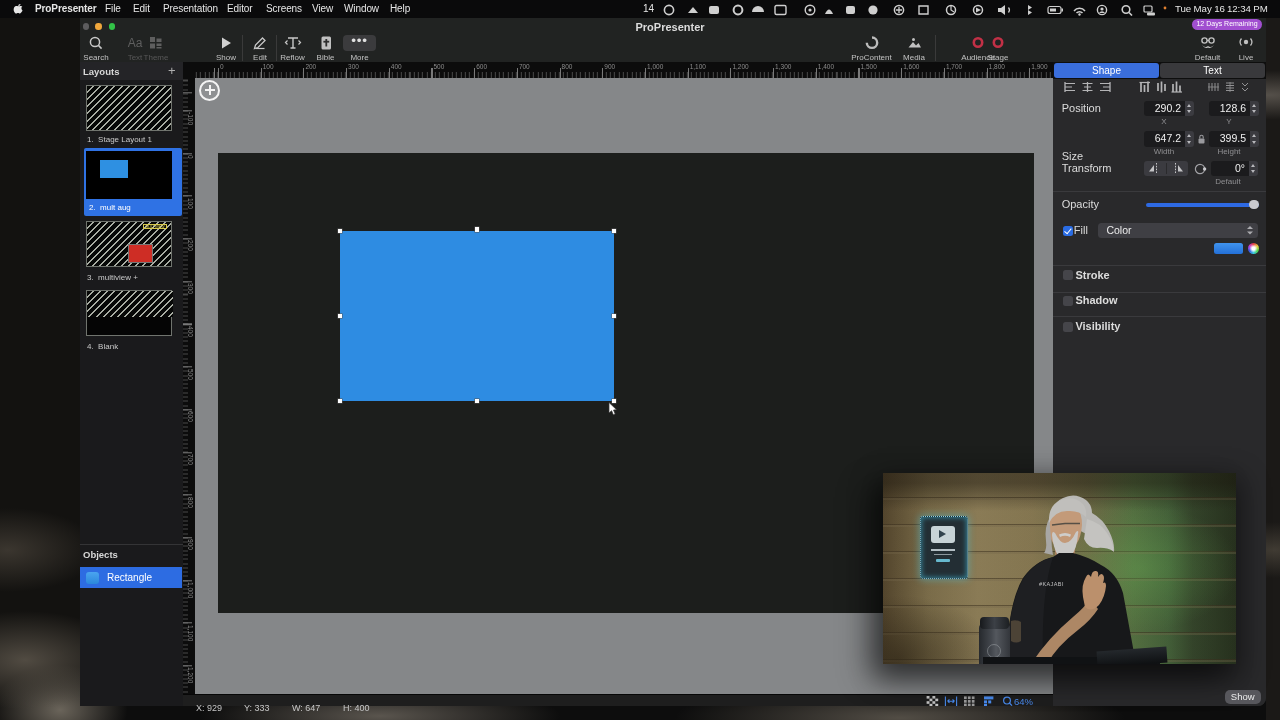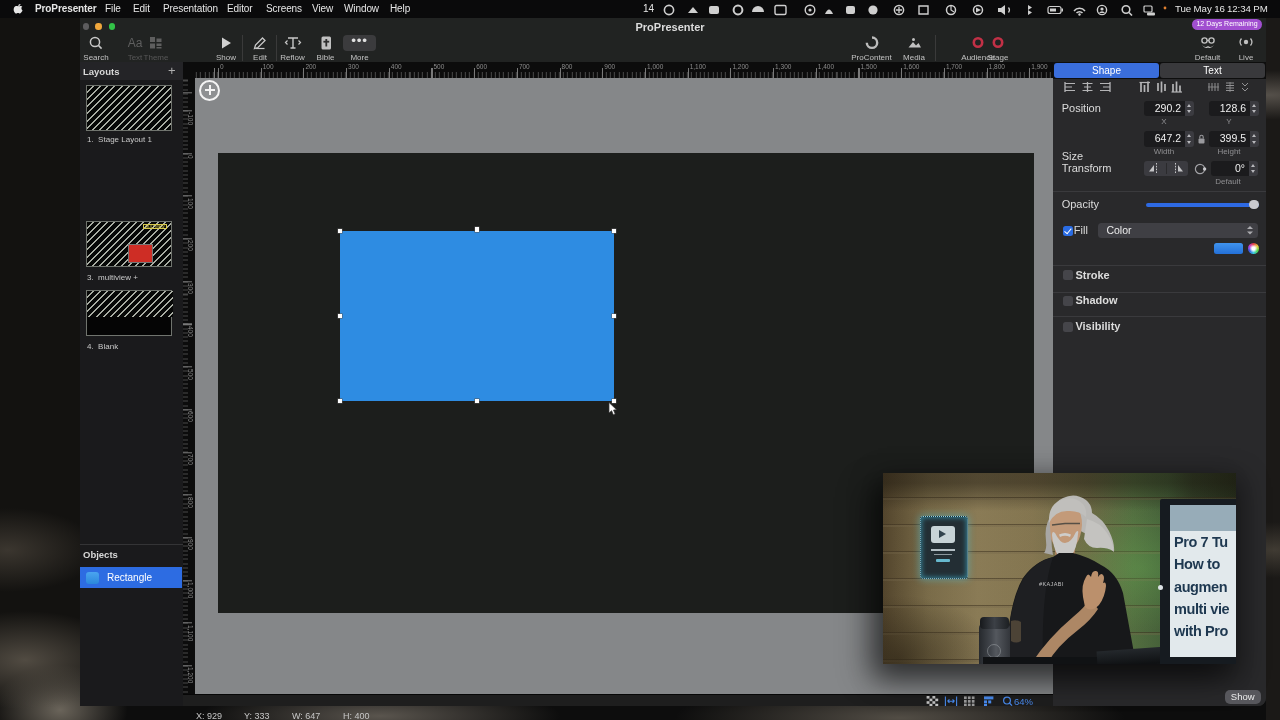--- a/index.html
+++ b/index.html
@@ -63,21 +63,21 @@
     border-left:2.3px solid transparent; border-right:2.3px solid transparent; }
   .stepper:before { top:3px; border-bottom:3px solid #b8b8bc; }
   .stepper:after { bottom:3px; border-top:3px solid #b8b8bc; }
   .psep { position:absolute; left:0; width:213px; height:1px; background:#3a3a3d; }
   .cbox { position:absolute; left:10.4px; width:10px; height:10px; border-radius:2.5px; background:#45454a; }
   .cbox.on { background:#2a6ce4; }
   .cbox.on:after { content:""; position:absolute; left:2.6px; top:0.8px; width:3.2px;
     height:5.6px; border:solid #fff; border-width:0 1.6px 1.6px 0; transform:rotate(40deg); }
   #statusbar { left:103px; top:676px; width:870px; height:11.5px; background:#1e1e1e;
     border-top:1px solid #070707; color:#c6c6c6; font-size:9px; }
-  #statusbar span { position:absolute; top:16px;text-align:right; }
+  #statusbar span { position:absolute; top:8px;text-align:right; }
   #video { left:803px; top:455px; width:353px; height:191px; overflow:hidden;
     box-shadow:0 10px 26px 5px rgba(0,0,0,0.46), -16px 14px 28px rgba(0,0,0,0.36); }
   #showbtn { left:1144.5px; top:672.3px; width:36.5px; height:13.7px; background:#57575c;
     border-radius:5px; color:#ededed; font-size:9.5px; text-align:center; line-height:13.5px; }
 </style>
 </head>
 <body>
 <div id="stage">
   <div id="win" class="abs">
     <div id="header">
@@ -156,20 +156,26 @@
               <circle cx="9" cy="7" r="2.2" fill="#c0c0c0"></circle>
               <path d="M4.5 3.5 a5.5 5.5 0 0 0 0 7 M13.5 3.5 a5.5 5.5 0 0 1 0 7" fill="none" stroke="#c0c0c0" stroke-width="1.3"></path>
             </svg></div>Live</div>
     </div>
     <div id="sidebar" class="abs">
       <div class="abs" style="left:0;top:0;width:103px;height:18px;background:#242427"></div>
       <div class="shead" style="top:4px">Layouts</div>
       <div class="abs" style="left:88px;top:1px;color:#b0b0b0;font-size:13px">+</div>
       <div class="thumb hatch" style="top:23px"></div>
       <div class="tlabel" style="top:73px">1.&nbsp; Stage Layout 1</div>
+      <div class="abs" style="left:4px;top:86px;width:98px;height:67.5px;background:#2f72e4;border-radius:2px">
+        <div class="abs" style="left:2px;top:2.5px;width:85.5px;height:48px;background:#000">
+          <div class="abs" style="left:14px;top:9.5px;width:28px;height:17.8px;background:#2e90e2"></div>
+        </div>
+        <div class="abs" style="left:0;top:53px;width:98px;height:14.5px;color:#fff;font-size:8px;line-height:13.5px;padding-left:5px">2.&nbsp; mult aug</div>
+      </div>
       <div class="thumb hatch" style="top:159px">
         <div class="abs" style="left:41.6px;top:22.6px;width:23.4px;height:17.3px;background:#ce2d25;box-shadow:0 0 0 1px #777"></div>
         <div class="abs" style="left:56px;top:2px;width:24px;height:5px;border:0.8px solid #d8c84a;font-size:3.5px;color:#e6d85a;line-height:4px;text-align:center">MULTIVIEW</div>
       </div>
       <div class="tlabel" style="top:211px">3.&nbsp; multiview +</div>
       <div class="thumb" style="top:228px;background:#050505">
         <div class="abs hatch" style="left:0;top:0;width:85.5px;height:26px"></div>
       </div>
       <div class="tlabel" style="top:280px">4.&nbsp; Blank</div>
       <div class="abs" style="left:0;top:482px;width:103px;height:1px;background:#343436"></div>
@@ -402,26 +408,20 @@
         <path d="M38 191 Q55 165 80 144 Q92 134 97 126 L105 136 Q98 147 85 157 Q64 173 54 191 Z" fill="#ad8765"></path>
         <path d="M90 124 Q88 112 93 104 Q95 99 98 104 Q99 97 103 98 Q106 98 105 104 Q108 99 110 102 Q112 104 110 110 Q113 108 113 113 Q112 124 106 132 Q98 140 92 134 Z" fill="#bb906c"></path>
       </svg>
       <div class="abs" style="left:156px;top:107.5px;color:rgba(222,222,222,0.85);font-size:5.5px;letter-spacing:0.4px">#KAJABI</div>
       <div class="abs" style="left:96px;top:151px;width:31px;height:40px;background:linear-gradient(90deg,#26292d,#43474d 40%,#54585e 55%,#33363b);border-radius:4px 4px 0 0">
         <div class="abs" style="left:1px;top:-7px;width:29px;height:12px;background:linear-gradient(90deg,#17191c,#3c4046 50%,#1d2023);border-radius:4px"></div>
         <div class="abs" style="left:8px;top:20px;width:14px;height:14px;border-radius:50%;border:1px solid rgba(200,205,210,0.35)"></div>
       </div>
       <div class="abs" style="left:100px;top:184px;width:177px;height:7px;background:#101214"></div>
       <div class="abs" style="left:214px;top:176px;width:70px;height:16px;background:linear-gradient(180deg,#24282c,#0e1012);transform:rotate(-4deg)"></div>
-      <div class="abs" style="left:277px;top:26px;width:76px;height:165px;background:#161b20;border-radius:2px 0 0 0">
-        <div class="abs" style="left:10px;top:6px;width:66px;height:152px;background:linear-gradient(180deg,#97acb8 0 26px,#e2e9ec 26px);overflow:hidden">
-          <div style="position:absolute;left:4px;top:26px;width:66px;color:#1e3850;font-size:14.5px;font-weight:bold;line-height:22.3px;letter-spacing:-0.4px;white-space:nowrap;font-family:'Liberation Sans',sans-serif">Pro 7 Tu<br>How to<br>augmen<br>multi vie<br>with Pro</div>
-        </div>
-        <div class="abs" style="left:-2px;top:86px;width:5px;height:5px;background:#dde3e6;border-radius:50%"></div>
-      </div>
     </div>
     <div id="showbtn" class="abs">Show</div>
   </div>
   <div id="menubar" class="abs">
     <svg class="abs" style="left:13px;top:3px" width="12" height="13" viewBox="0 0 12 13">
       <path fill="#e6e6e6" d="M8.4 1.2c-.1.8-.4 1.5-.9 2-.5.6-1.2.9-1.9.9-.1-.8.2-1.5.7-2.1.5-.5 1.3-.8 2.1-.8zM10.9 9.4c-.3.7-.5 1-.9 1.6-.6.9-1.4 2-2.4 2-.9 0-1.1-.6-2.3-.6s-1.5.6-2.4.6c-1 0-1.7-1-2.3-1.9C-.9 8.7-.1 5.2 1.7 4.1c.8-.5 1.8-.5 2.5-.5.9 0 1.4.6 2.2.6.7 0 1.1-.6 2.2-.6.7 0 1.5.3 2.1.9-1.8 1-1.5 3.6.2 4.9z" transform="scale(.8) translate(1,0)"></path>
     </svg>
     <span class="mi" style="left:35px;font-weight:bold">ProPresenter</span>
     <span class="mi" style="left:105px">File</span>
     <span class="mi" style="left:133px">Edit</span>

